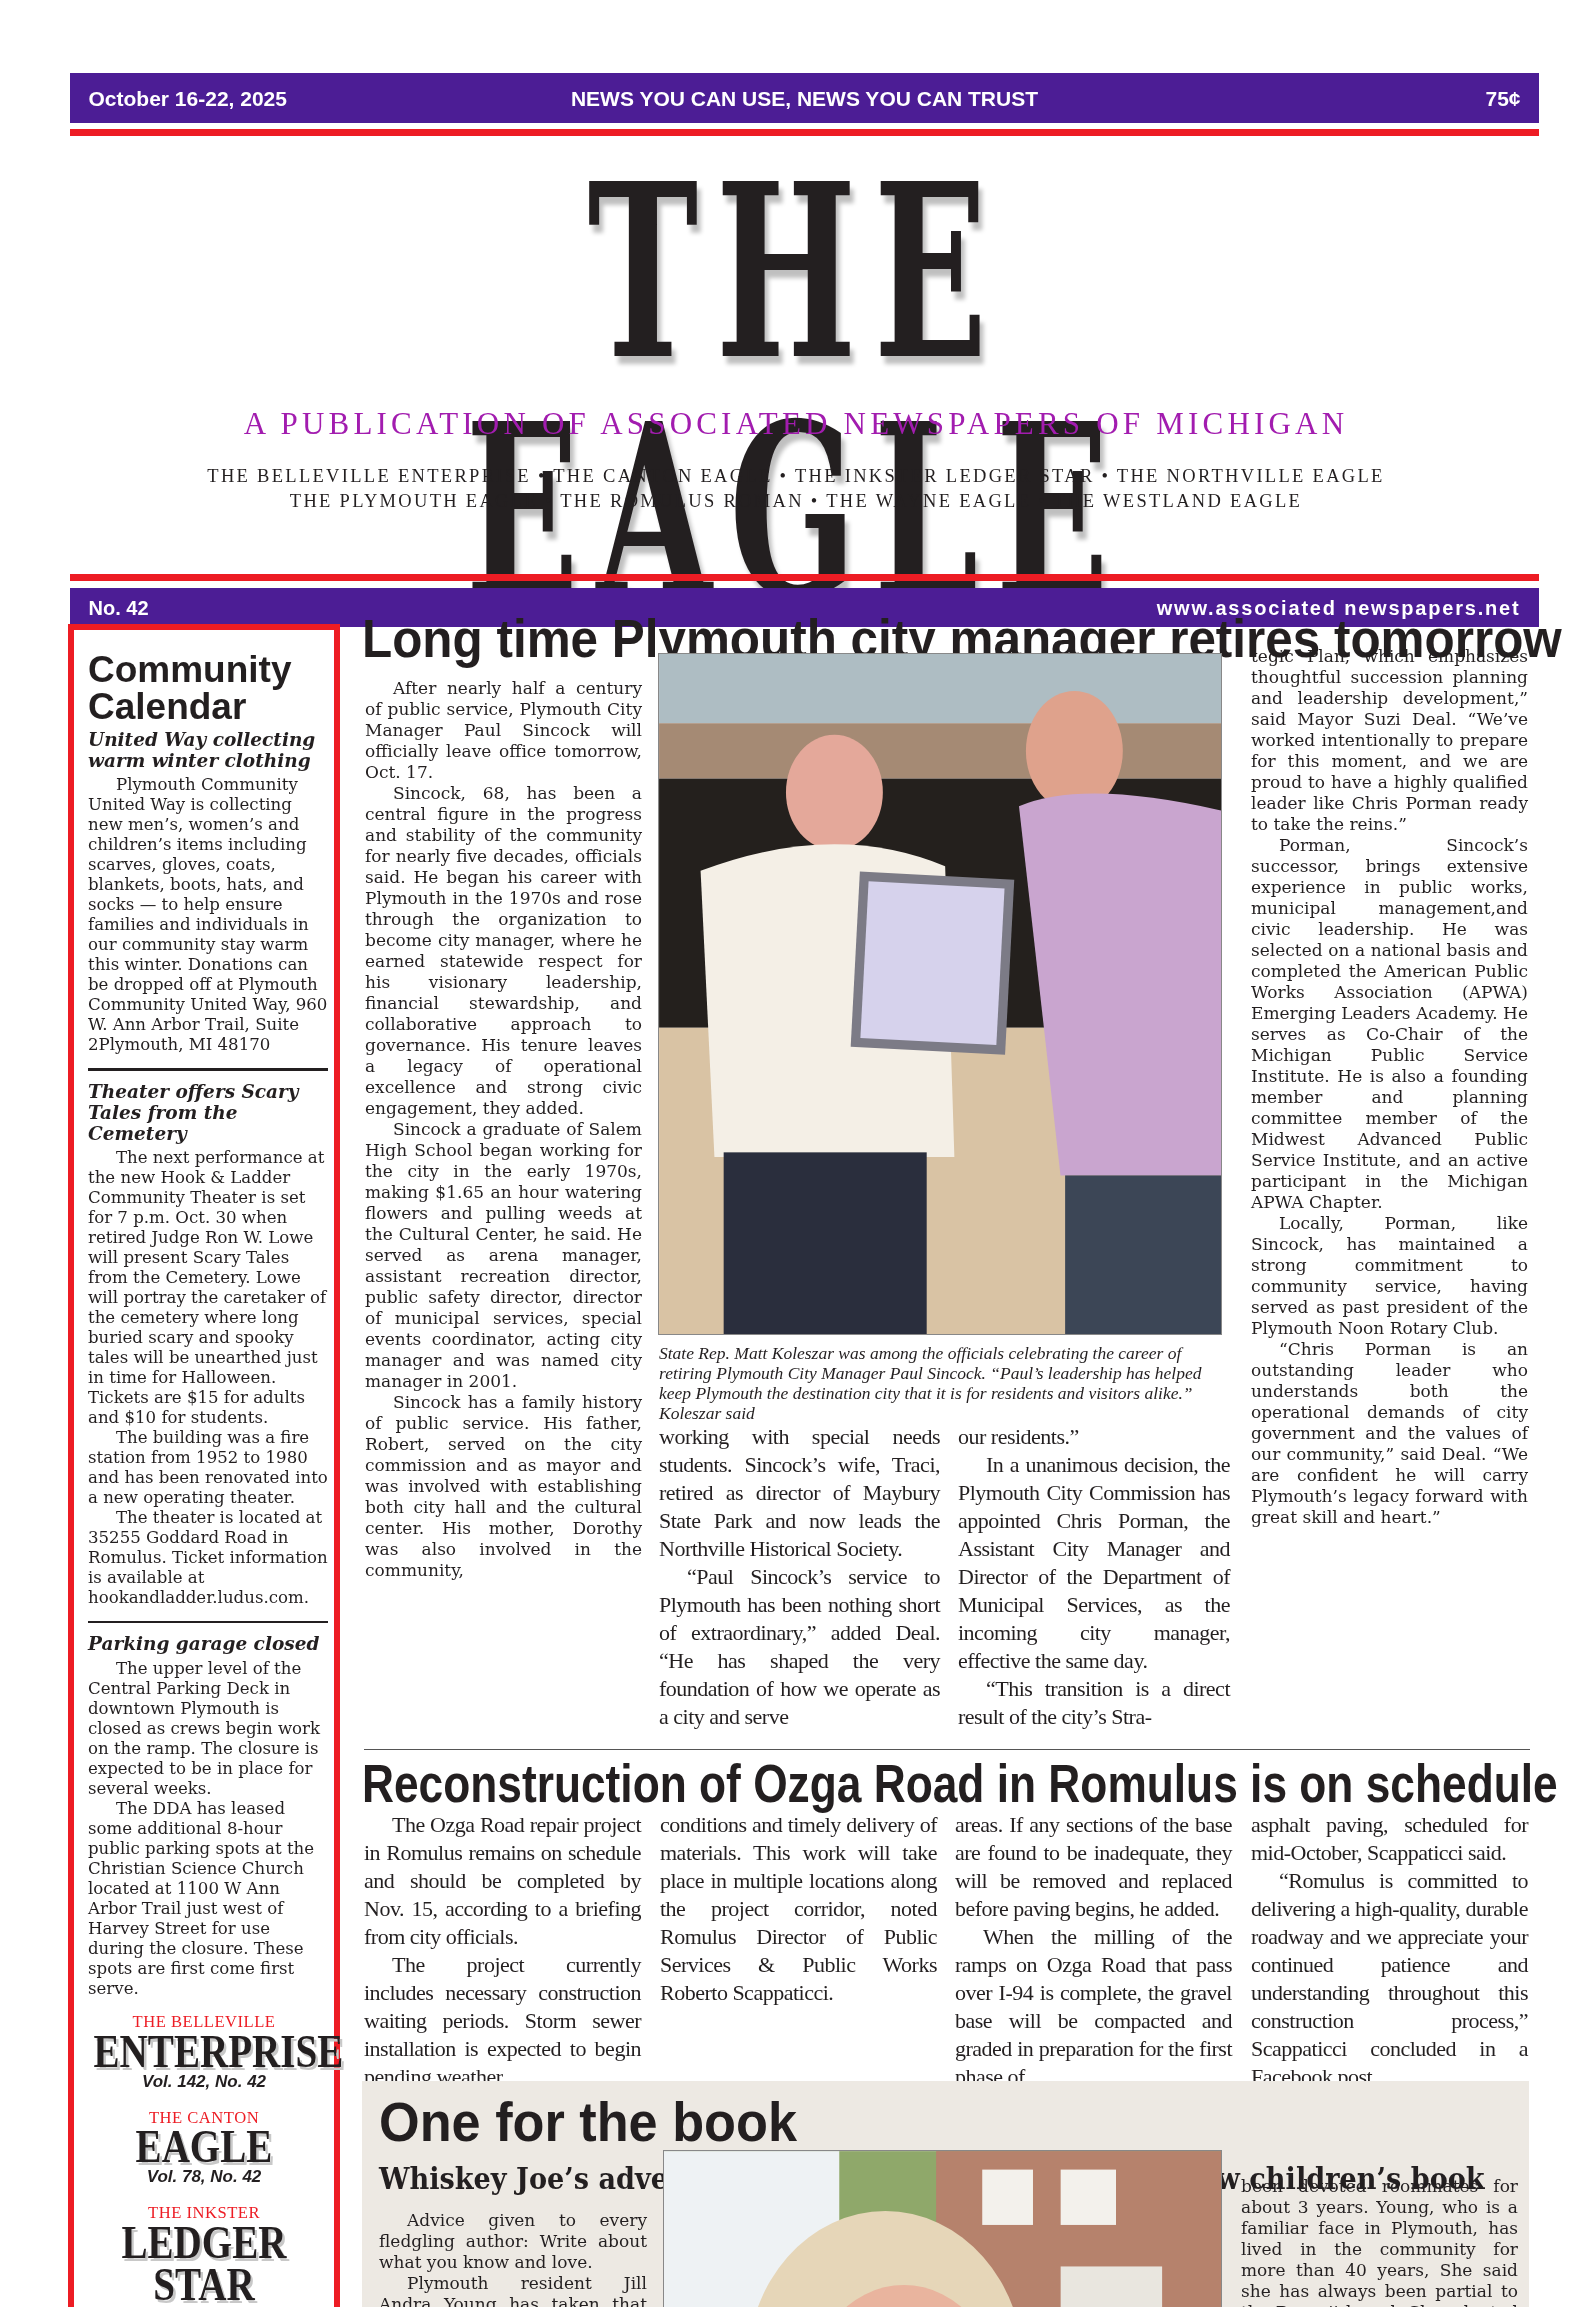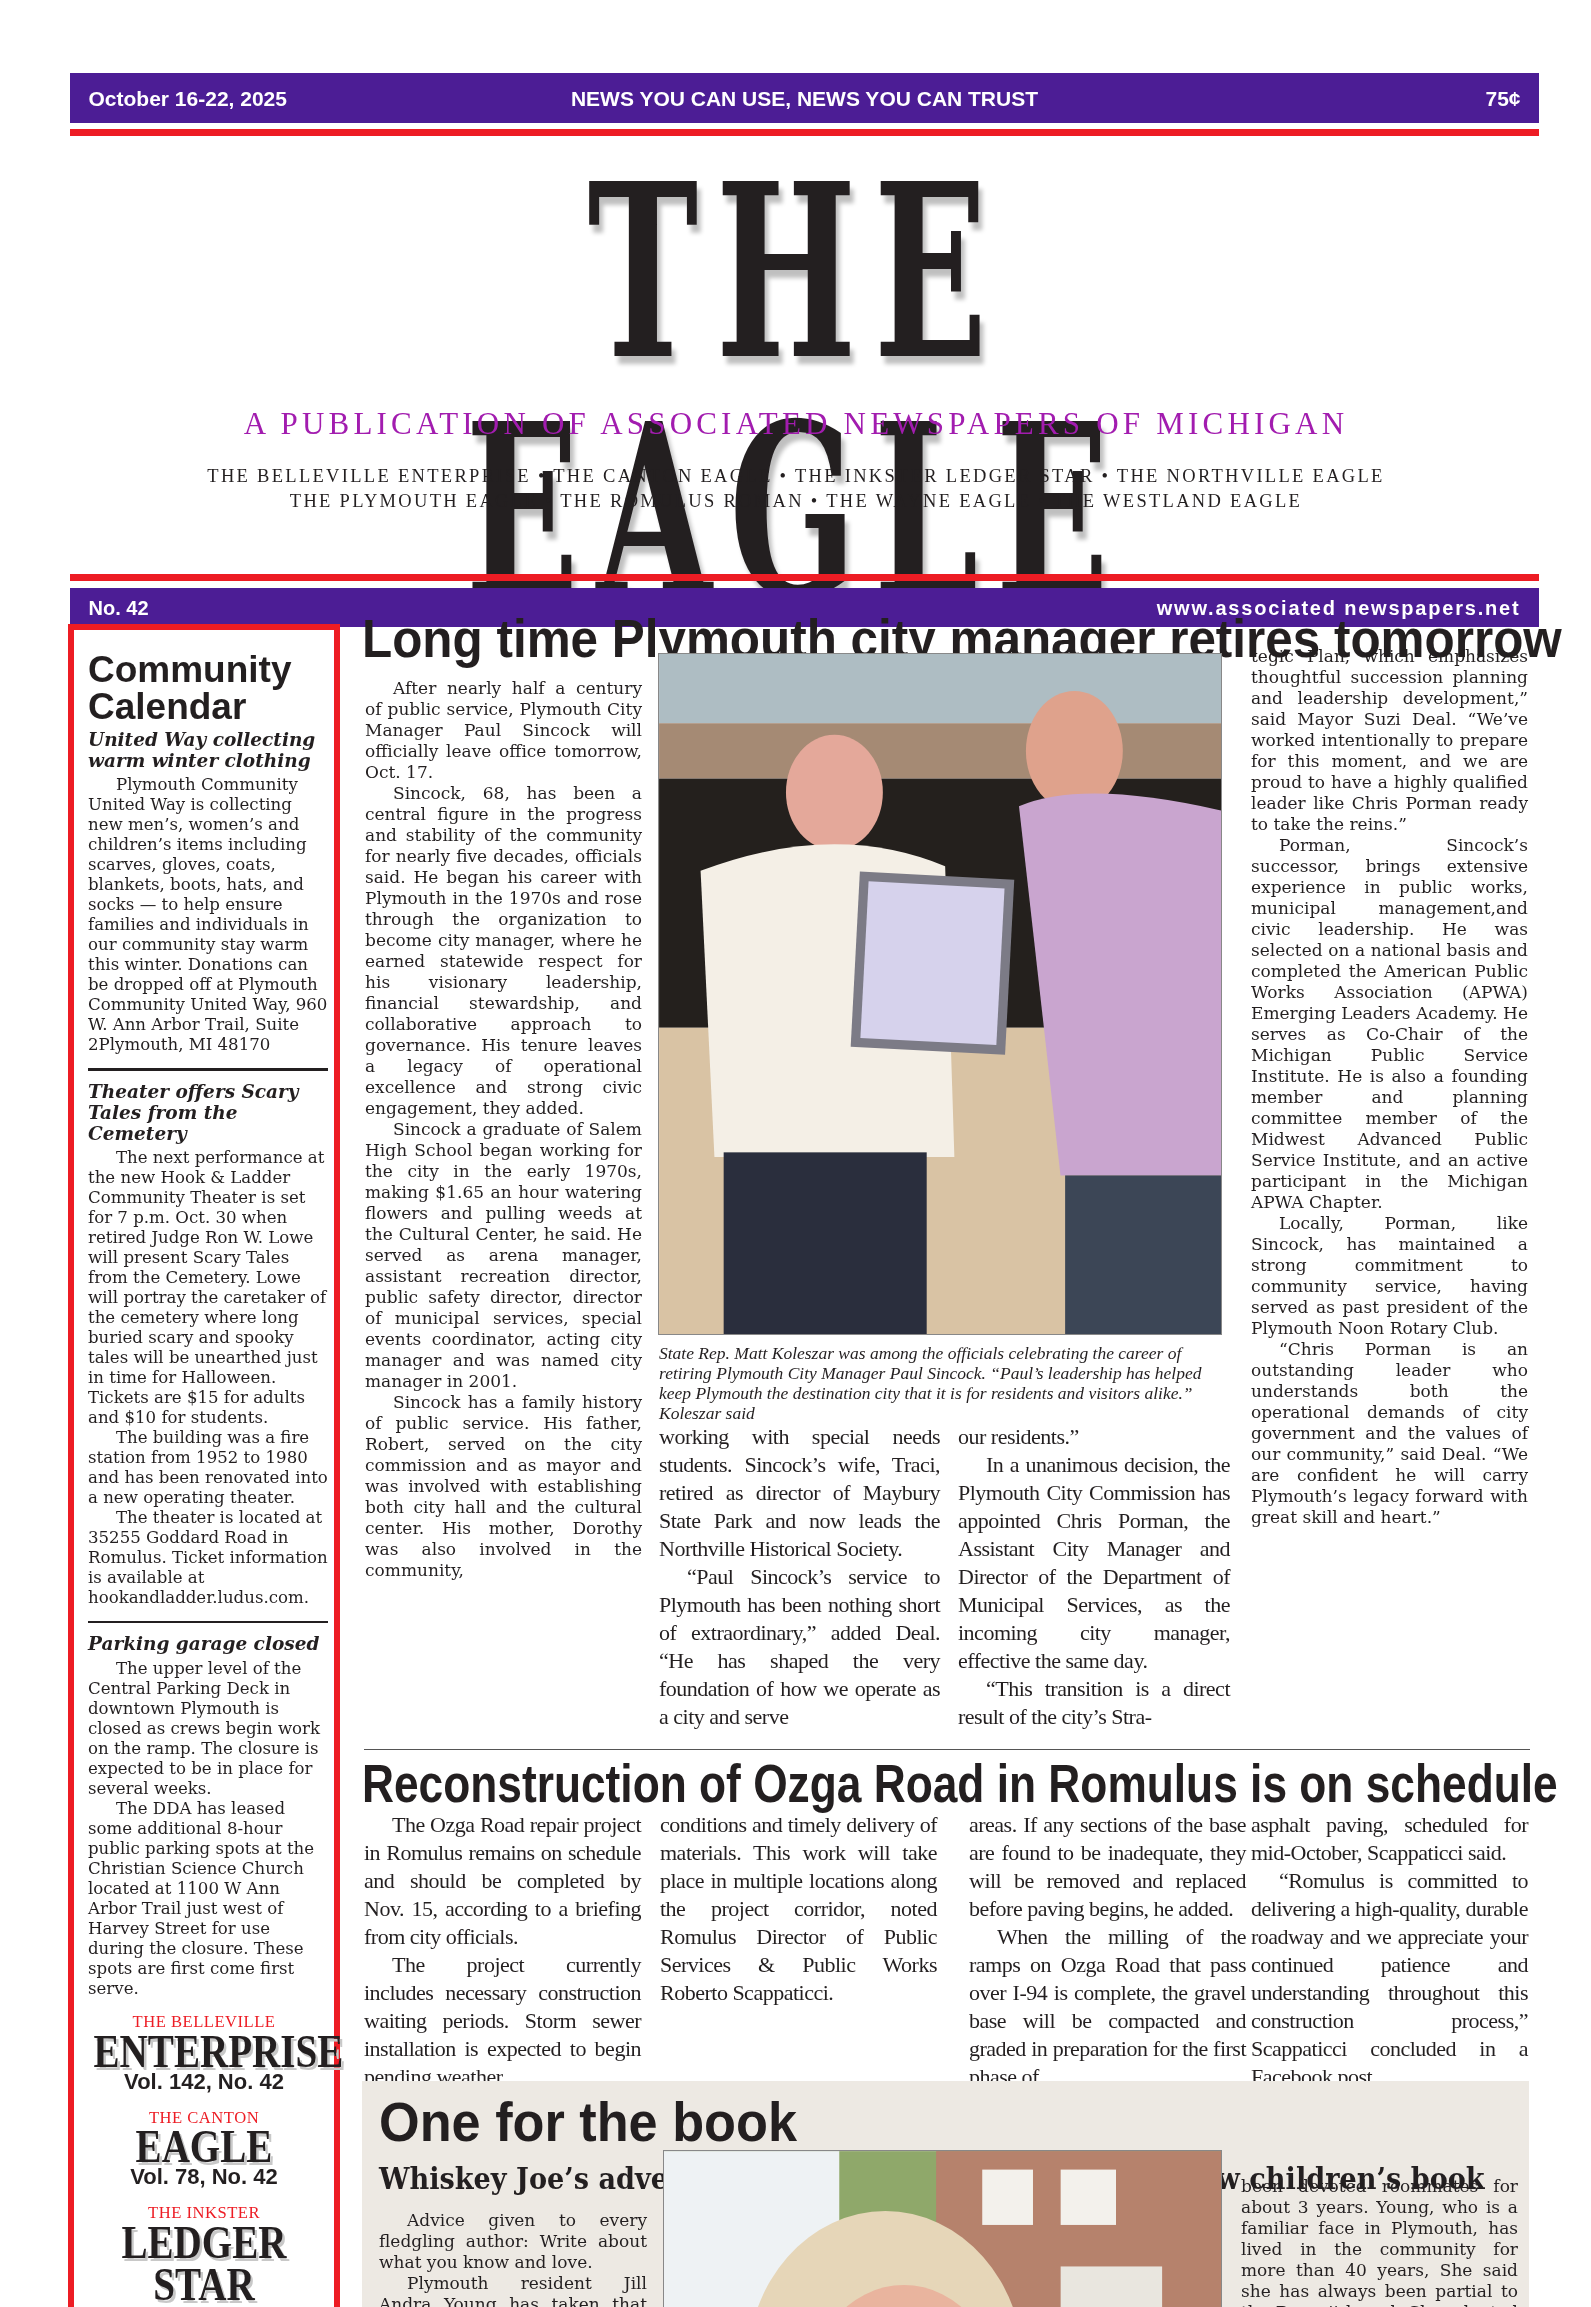--- a/index.html
+++ b/index.html
@@ -22,21 +22,21 @@
   .sb-inner { position:absolute; left:14px; top:21px; width:240px; }
   .sb-title { font-family:"Liberation Sans", sans-serif; font-weight:bold; font-size:37px; line-height:37px; margin:0; }
   .sb-head { font-family:"DejaVu Serif", serif; font-weight:bold; font-style:italic; font-size:18.5px; line-height:21px; margin:3.7px 0 4.6px 0; }
   .sb-body { font-family:"DejaVu Serif", serif; font-size:16.6px; line-height:20px; margin:0; }
   .sb-body p { margin:0; text-indent:28px; }
   .sb-rule { height:2.3px; background:#231f20; margin:13px 0 10px 0; }
   .flags { position:absolute; left:0; width:260px; top:1384px; }
   .flag { position:relative; text-align:center; margin-bottom:18.5px; }
   .flag .pre { font-family:"Liberation Serif", serif; color:#ed1c24; font-size:16.6px; line-height:16.6px; letter-spacing:0.5px; }
   .flag .name { font-family:"Liberation Serif", serif; font-weight:bold; font-size:46px; line-height:42px; color:#231f20; text-shadow:2.8px 2.8px 0 #c8c8c8; transform:scaleX(0.85); }
-  .flag .vol { font-family:"Liberation Sans", sans-serif; font-weight:bold; font-size:22px; line-height:18.5px; }
+  .flag .vol { font-family:"Liberation Sans", sans-serif; font-weight:bold; font-size:17px; line-height:18.5px;font-style:italic; }
   
   .headline { position:absolute; font-family:"Liberation Sans", sans-serif; font-weight:bold; color:#231f20; white-space:nowrap; transform-origin:left top; }
   .col { position:absolute; font-family:"DejaVu Serif", serif; font-size:17px; line-height:21px; text-align:justify; hyphens:auto; }
   .col p { margin:0; text-indent:28px; }
   .col.cond { font-family:"Liberation Serif", serif; font-size:22px; line-height:28px; letter-spacing:-0.5px; transform-origin:left top; }
   .caption { position:absolute; font-family:"Liberation Serif", serif; font-style:italic; font-size:17.5px; line-height:20px; }
   .rule { position:absolute; height:1.4px; background:#555; }
   .photo { position:absolute; overflow:hidden; border:0.9px solid #888; box-sizing:border-box; }
   .book-bg { position:absolute; left:362px; top:2081px; width:1167px; height:1066px; background:#ede9e3; }
 </style>
@@ -150,21 +150,21 @@
 <div class="rule" style="left:364px; top:1749px; width:1166px;"></div>
 
 <div class="headline" style="left:362px; top:1753px; font-size:54px; line-height:60px; transform:scaleX(0.82);">Reconstruction of Ozga Road in Romulus is on schedule</div>
 <div class="col cond" style="left:364px; top:1811px; width:277px;">
   <p>The Ozga Road repair project in Romulus remains on schedule and should be completed by Nov. 15, according to a briefing from city officials.</p>
   <p>The project currently includes necessary construction waiting periods. Storm sewer installation is expected to begin pending weather</p>
 </div>
 <div class="col cond" style="left:660px; top:1811px; width:277px;">
   <p style="text-indent:0">conditions and timely delivery of materials. This work will take place in multiple locations along the project corridor, noted Romulus Director of Public Services &amp; Public Works Roberto Scappaticci.</p>
 </div>
-<div class="col cond" style="left:955px; top:1811px; width:277px;margin-left:14px;">
+<div class="col cond" style="left:955px; top:1811px; width:277px;">
   <p style="text-indent:0">areas. If any sections of the base are found to be inadequate, they will be removed and replaced before paving begins, he added.</p>
   <p>When the milling of the ramps on Ozga Road that pass over I-94 is complete, the gravel base will be compacted and graded in preparation for the first phase of</p>
 </div>
 <div class="col cond" style="left:1251px; top:1811px; width:277px;">
   <p style="text-indent:0">asphalt paving, scheduled for mid-October, Scappaticci said.</p>
   <p>“Romulus is committed to delivering a high-quality, durable roadway and we appreciate your continued patience and understanding throughout this construction process,” Scappaticci concluded in a Facebook post.</p>
 </div>
 
 <div class="book-bg"></div>
 <div class="headline" style="left:379px; top:2092px; font-size:55px; line-height:60px; transform:scaleX(0.95);">One for the book</div>

